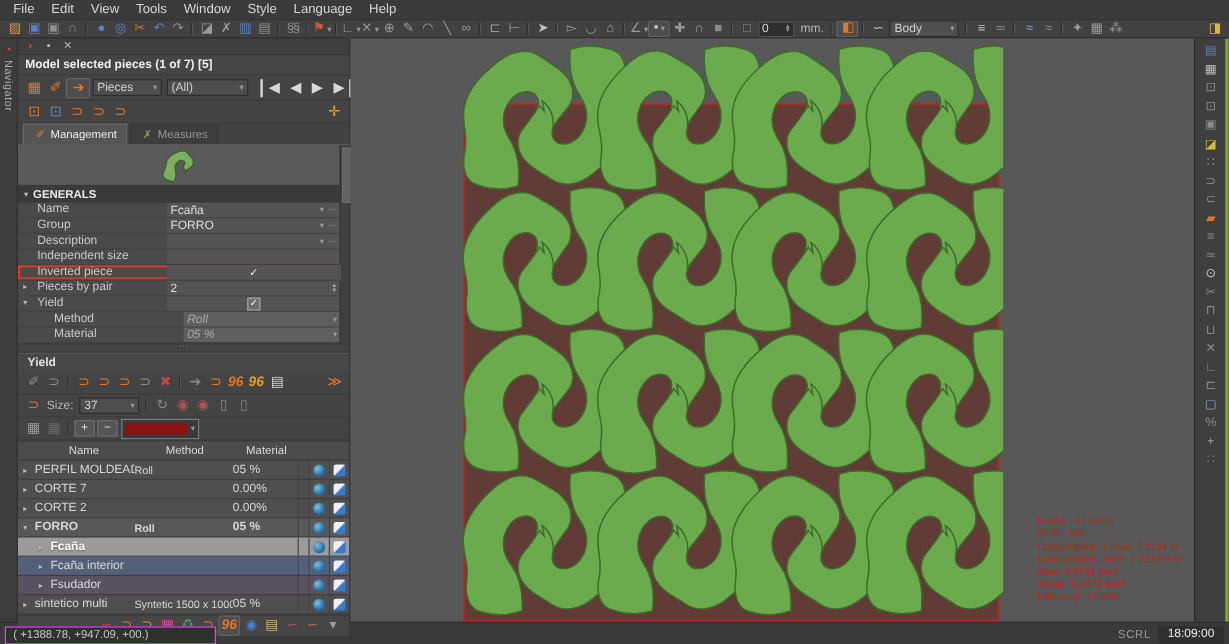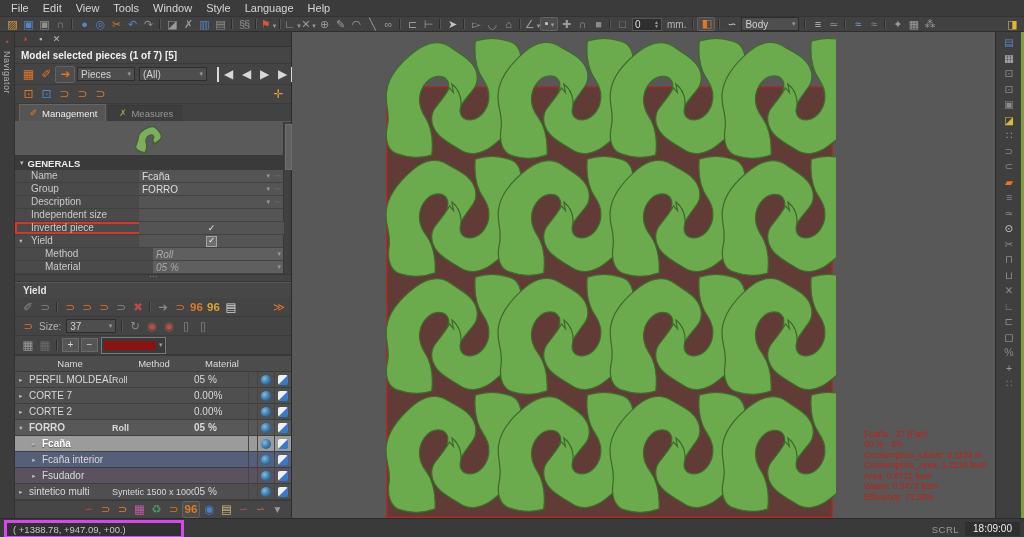--- a/index.html
+++ b/index.html
@@ -8,21 +8,21 @@
     background:#3a3a3a;color:#cfcfcf;
     font-family:"Liberation Sans","DejaVu Sans",sans-serif;font-size:10px;
     -webkit-user-select:none;user-select:none;
   }
   
   #menubar{height:16px;display:flex;align-items:center;background:#3b3b3b;padding-left:4px;font-size:11px;border-bottom:1px solid #333}
   .menu-item{padding:0 7px;color:#d6d6d6}
   #maintoolbar{height:14px;display:flex;align-items:center;background:#414141;border-bottom:1px solid #2e2e2e;padding:0 4px;position:relative;overflow:hidden}
   .ic{width:16px;height:13px;line-height:13px;text-align:center;font-size:11px;flex:none;letter-spacing:-1px}
   .icbig{font-size:13px}
-  .ictxt{font-weight:bold;font-size:8.5px;letter-spacing:0}
+  .ictxt{font-weight:bold;font-size:8.5px;font-style:italic;letter-spacing:0}
   .pressed{background:#4d4d4d;border:1px solid #636363;border-radius:2px;height:12px;line-height:11px}
   .sep{width:1px;height:10px;background:#2d2d2d;border-right:1px solid #565656;margin:0 3px;flex:none}
   .gap{width:8px;flex:none}
   .flexsp{flex:1}
   .tlabel{color:#b5b5b5;margin:0 3px;flex:none}
   .sel{display:inline-flex;align-items:center;justify-content:space-between;background:#4e4e4e;border:1px solid #2d2d2d;height:12px;padding:0 3px;margin:0 2px;color:#d2d2d2;flex:none}
   .caret{color:#9a9a9a;font-size:7px;margin-left:3px}
   .spinbox{display:inline-flex;background:#2e2e2e;border:1px solid #565656;height:11px;align-items:center;padding:0 2px;margin:0 2px;min-width:24px;justify-content:space-between;color:#dcdcdc;flex:none}
   .spin-ar{display:flex;flex-direction:column;font-size:5px;line-height:4px;color:#999;margin-left:3px}
   .swatchbox{display:inline-flex;align-items:center;border:1px solid #7a7a7a;background:#3a3a3a;height:13px;padding:1px 2px;margin:0 2px;flex:none}
@@ -101,21 +101,21 @@
   .y-bottom .ic{width:16px;height:15px;line-height:15px;font-size:11.5px}
   
   #canvasarea{width:703px;position:relative;background:#585858;flex:none;overflow:hidden}
   #info{position:absolute;right:8px;bottom:16px;color:#c11f16;font-size:8.5px;line-height:10.5px}
   
   #righttoolbar{width:25px;background:#3f3f3f;border-left:1px solid #2c2c2c;display:flex;flex-direction:column;align-items:center;padding-top:4px;gap:2.5px;overflow:hidden;flex:none}
   #righttoolbar .ic{width:15px;height:13px;line-height:13px;font-size:10.5px}
   #edgegreen{width:3px;background:#7e9e3c;flex:none}
   
   #statusbar{height:20px;background:#3a3a3a;border-top:1px solid #2b2b2b;display:flex;align-items:center;padding:0 4px;gap:6px}
-  .coordbox{background:#303030;border:3px solid #d946ef;height:13px;line-height:13px;padding:0 6px;color:#c6c6c6;width:162px;flex:none;font-size:9.5px}
+  .coordbox{background:#303030;border:1px solid #d946ef;height:13px;line-height:13px;padding:0 6px;color:#c6c6c6;width:162px;flex:none;font-size:9.5px}
   .scrl{color:#9a9a9a;letter-spacing:.5px;font-size:9.5px}
   .clock{background:#2f2f2f;height:14px;line-height:14px;padding:0 8px;color:#ececec;font-size:10px}
 </style>
 </head>
 <body>
 
 <div id="app">
 
   <div id="menubar">
       <span class="menu-item">File</span>
@@ -304,20 +304,28 @@
               <span class="flabel">Independent size</span>
               <span class="fval">
                 <span></span>
               </span>
             </span>
             <span class="frow hl">
               <span class="fexp"></span>
               <span class="flabel">Inverted piece</span>
               <span class="fval">
                 <span class="ck">✓</span>
+              </span>
+            </span>
+            <span class="frow">
+              <span class="fexp">▸</span>
+              <span class="flabel">Pieces by pair</span>
+              <span class="fval">
+                <span>2</span>
+                <span class="fspin">▲<br>▼</span>
               </span>
             </span>
             <span class="frow">
               <span class="fexp">▾</span>
               <span class="flabel">Yield</span>
               <span class="fval">
                 <span class="cb">✓</span>
               </span>
             </span>
             <span class="frow ind">

